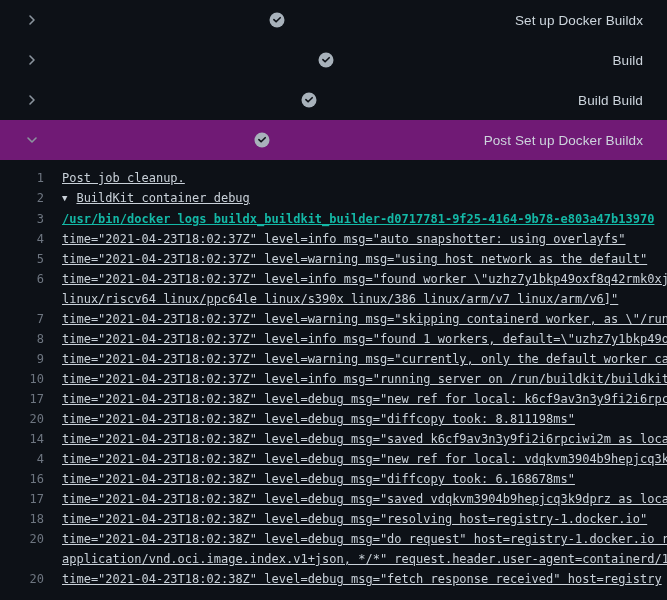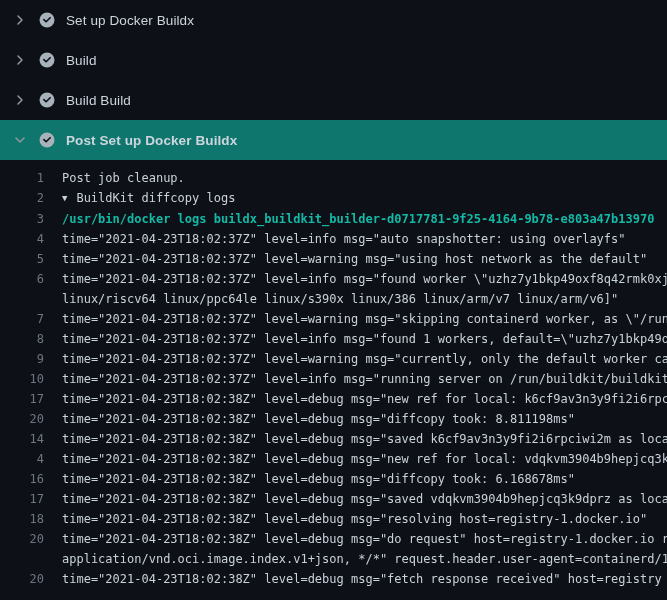--- a/index.html
+++ b/index.html
@@ -9,24 +9,25 @@
     overflow: hidden;
     font-family: "Liberation Sans", sans-serif;
   }
   .page { width: 667px; height: 600px; overflow: hidden; }
 
   
   .section-header {
     display: flex;
     align-items: center;
     height: 40px;
-    padding: 0 12px;
+    padding: 0 24px;
     cursor: pointer;
-  }
-  .section-header.expanded { background: #0f766e; font-weight: bold; }
+    justify-content: space-between;
+  }
+  .section-header.expanded { background: #701a75; }
   .chevron {
     width: 16px; height: 16px;
     display: inline-flex; align-items: center; justify-content: center;
     flex: 0 0 16px;
   }
   .check {
     width: 16px; height: 16px;
     margin-left: 11px;
     display: inline-flex; align-items: center; justify-content: center;
     flex: 0 0 16px;
@@ -54,20 +55,21 @@
     cursor: pointer;
     user-select: none;
   }
   .line-content {
     margin-left: 18px;
     line-height: 20px;
     white-space: pre;
     overflow: hidden;
     flex: 1;
     min-width: 0;
+    text-decoration: underline;
   }
   .line-content.command { color: #14b8a6; font-weight: bold; }
   .wrap-row { height: 20px; white-space: pre; overflow: hidden; }
   .group-caret {
     display: inline-block;
     font-size: 9px;
     color: #c9d1d9;
     margin-right: 9px;
     transform: translateY(-1px);
     cursor: pointer;
@@ -138,21 +140,21 @@
     <span class="section-title">Post Set up Docker Buildx</span>
   </div>
 
   <div class="log" id="log-lines">
       <div class="log-line">
     <span class="line-num">1</span>
     <span class="line-content">Post job cleanup.</span>
   </div>
       <div class="log-line">
     <span class="line-num">2</span>
-    <span class="line-content"><span class="group-caret">▼</span><span>BuildKit diffcopy logs</span></span>
+    <span class="line-content"><span class="group-caret">▼</span><span>BuildKit container debug</span></span>
   </div>
       <div class="log-line">
     <span class="line-num">3</span>
     <span class="line-content command">/usr/bin/docker logs buildx_buildkit_builder-d0717781-9f25-4164-9b78-e803a47b13970</span>
   </div>
       <div class="log-line">
     <span class="line-num">4</span>
     <span class="line-content">time="2021-04-23T18:02:37Z" level=info msg="auto snapshotter: using overlayfs"</span>
   </div>
       <div class="log-line">

